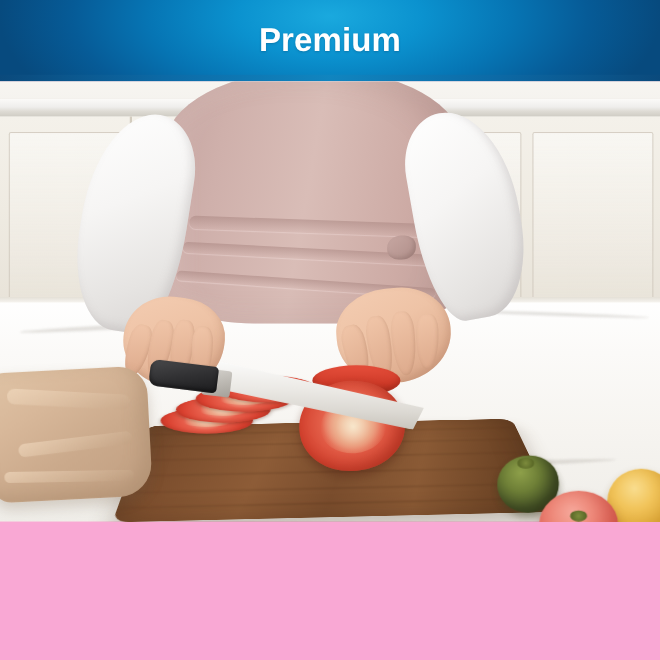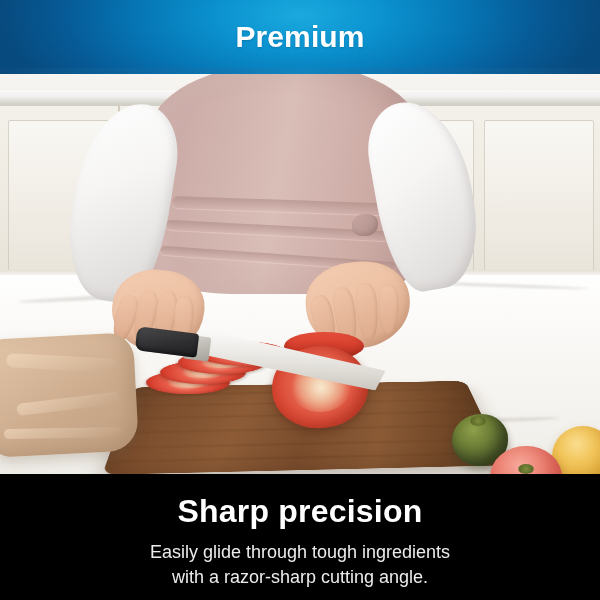--- a/index.html
+++ b/index.html
@@ -448,21 +448,14 @@
     </div>
 
     <div class="napkin">
       <div class="napkin-fold" style="left:18px; top:20px; width:112px; height:14px; transform:rotate(6deg);"></div>
       <div class="napkin-fold" style="left:26px; top:62px; width:104px; height:12px; transform:rotate(-4deg);"></div>
       <div class="napkin-fold" style="left:12px; top:92px; width:118px; height:10px; transform:rotate(2deg);"></div>
     </div>
 
   </div>
 
-  <div class="footer">
-    <div class="footer-heading">Sharp precision</div>
-    <div class="footer-sub">
-      <span class="footer-sub-line">Easily glide through tough ingredients</span>
-      <span class="footer-sub-line">with a razor-sharp cutting angle.</span>
-    </div>
-  </div>
 
 </div>
 
 </body></html>

